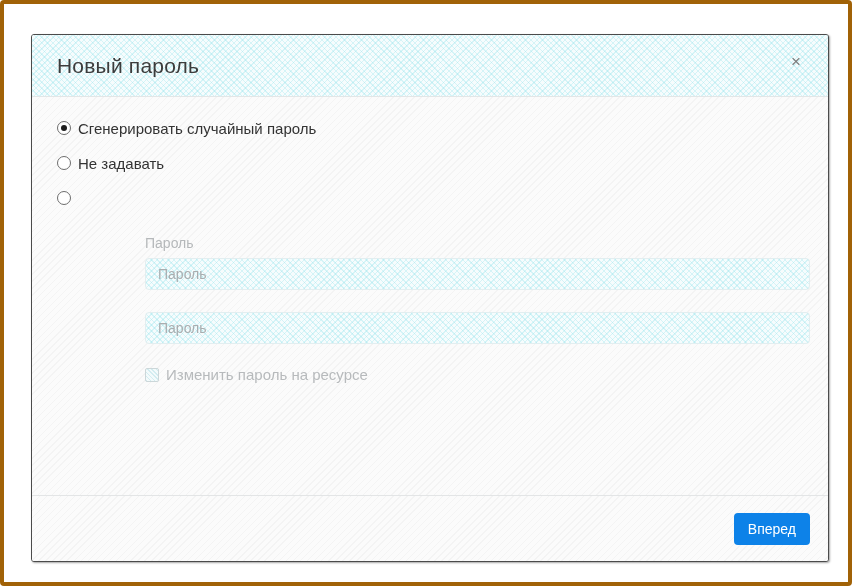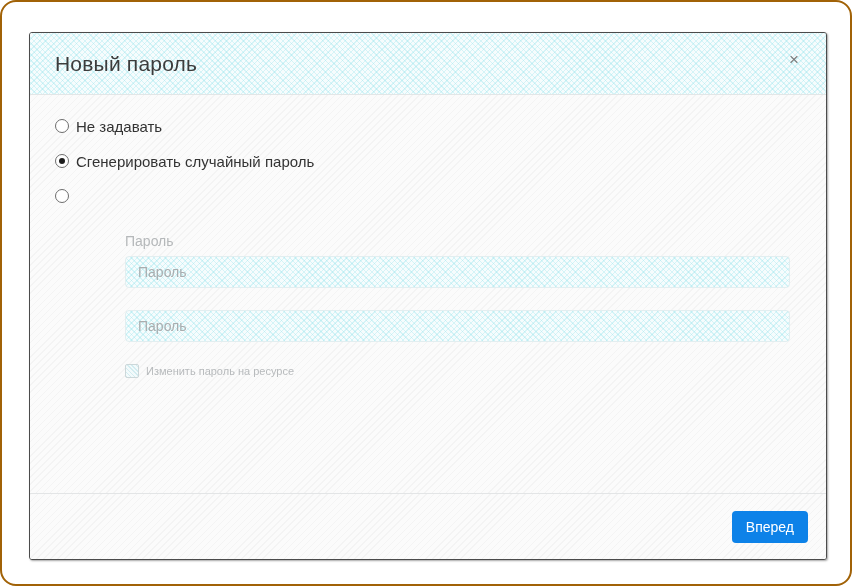--- a/index.html
+++ b/index.html
@@ -5,22 +5,22 @@
   * { margin: 0; padding: 0; box-sizing: border-box; }
   html, body { background: #fff; }
   body {
     font-family: "Liberation Sans", "DejaVu Sans", sans-serif;
     width: 852px; height: 586px;
     position: relative;
   }
   .frame {
     position: absolute; left: 0; top: 0;
     width: 852px; height: 586px;
-    border: 2px solid #a16207;
-    border-radius: 16px;
+    border: 4px solid #a16207;
+    border-radius: 4px;
     background: #ffffff;
     overflow: hidden;
   }
   .dialog {
     position: absolute;
     left: 27px; top: 30px;
     width: 798px; height: 528px;
     background: #fcfcfc;
     border: 1px solid #4b4b4b;
     border-radius: 3px;
@@ -93,21 +93,21 @@
     left: 3px; top: 3px;
     width: 6px; height: 6px;
     border-radius: 50%;
     background: #1d1d1d;
   }
   .radio-label {
     font-size: 15px;
     color: #333;
   }
   .password-section {
-    margin: 27px 38px 0 70px;
+    margin: 27px 38px 0 88px;
   }
   .field-label {
     font-size: 14px;
     color: #b5b8ba;
     margin-bottom: 7px;
   }
   .text-input {
     display: block;
     width: 665px;
     height: 32px;
@@ -130,21 +130,21 @@
     width: 14px; height: 14px;
     border: 1px solid #ccd7d9;
     border-radius: 2px;
     margin-right: 7px;
     flex: 0 0 14px;
     background-color: #f3fafb;
     background-image:
       repeating-linear-gradient(45deg, rgba(150,210,220,0.35) 0 1px, transparent 1px 3px);
   }
   .checkbox-label {
-    font-size: 11px;
+    font-size: 15px;
     color: #b7babc;
   }
   .dialog-footer {
     flex: 0 0 66px;
     border-top: 1px solid #e3e5e6;
     display: flex;
     align-items: center;
     justify-content: flex-end;
     padding: 0 18px;
   }
@@ -168,27 +168,27 @@
   <div class="dialog">
 
     <div class="dialog-header hatch-cyan">
       <div class="dialog-title">Новый пароль</div>
       <button class="close-btn">×</button>
     </div>
 
     <div class="dialog-body hatch-body">
 
       <div class="radio-row">
+        <span class="radio-circle checked"></span>
+        <span class="radio-label">Сгенерировать случайный пароль</span>
+      </div>
+
+      <div class="radio-row">
         <span class="radio-circle"></span>
         <span class="radio-label">Не задавать</span>
-      </div>
-
-      <div class="radio-row">
-        <span class="radio-circle checked"></span>
-        <span class="radio-label">Сгенерировать случайный пароль</span>
       </div>
 
       <div class="radio-row">
         <span class="radio-circle"></span>
       </div>
 
       <div class="password-section">
 
         <div class="field-label">Пароль</div>
         <input class="text-input hatch-cyan" type="text" disabled="" placeholder="Пароль" style="">

